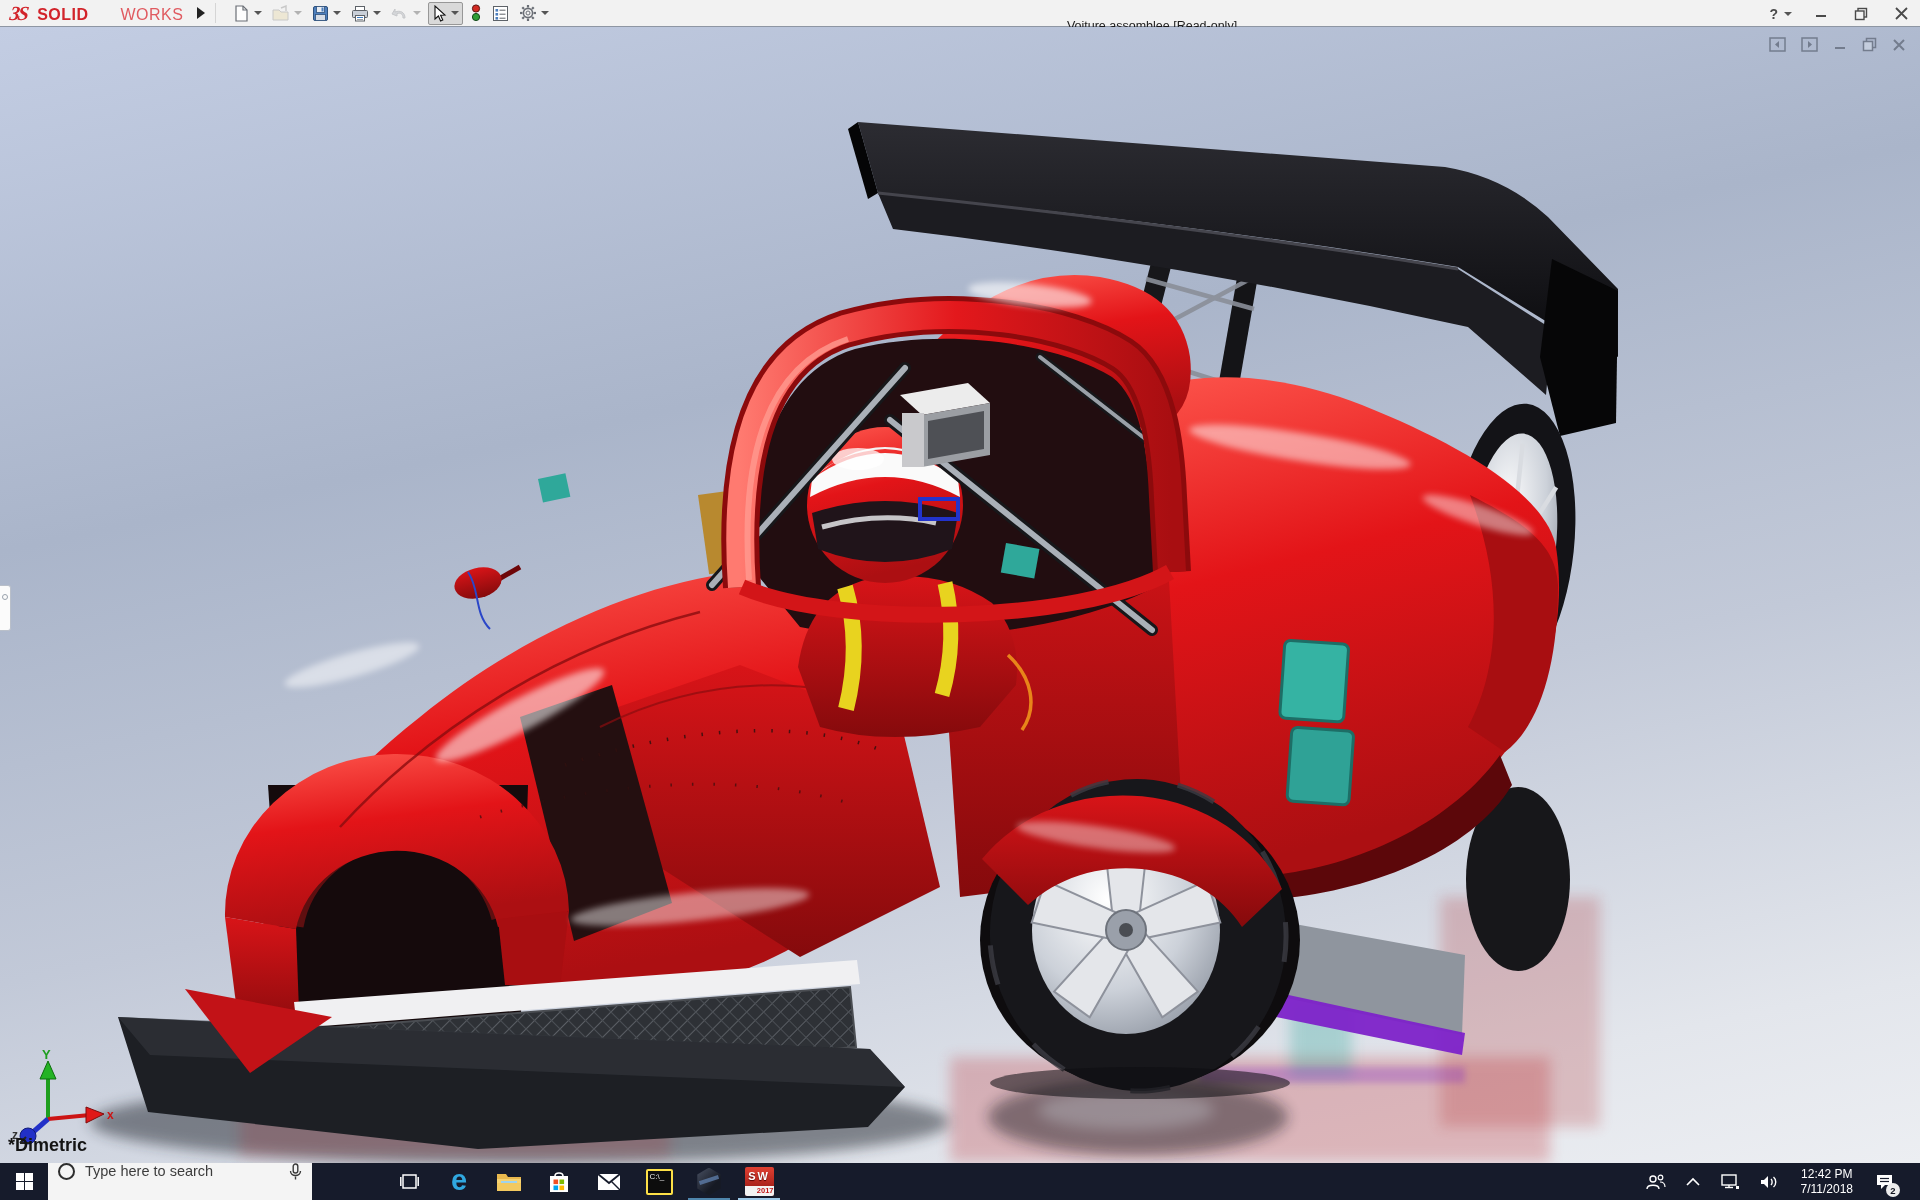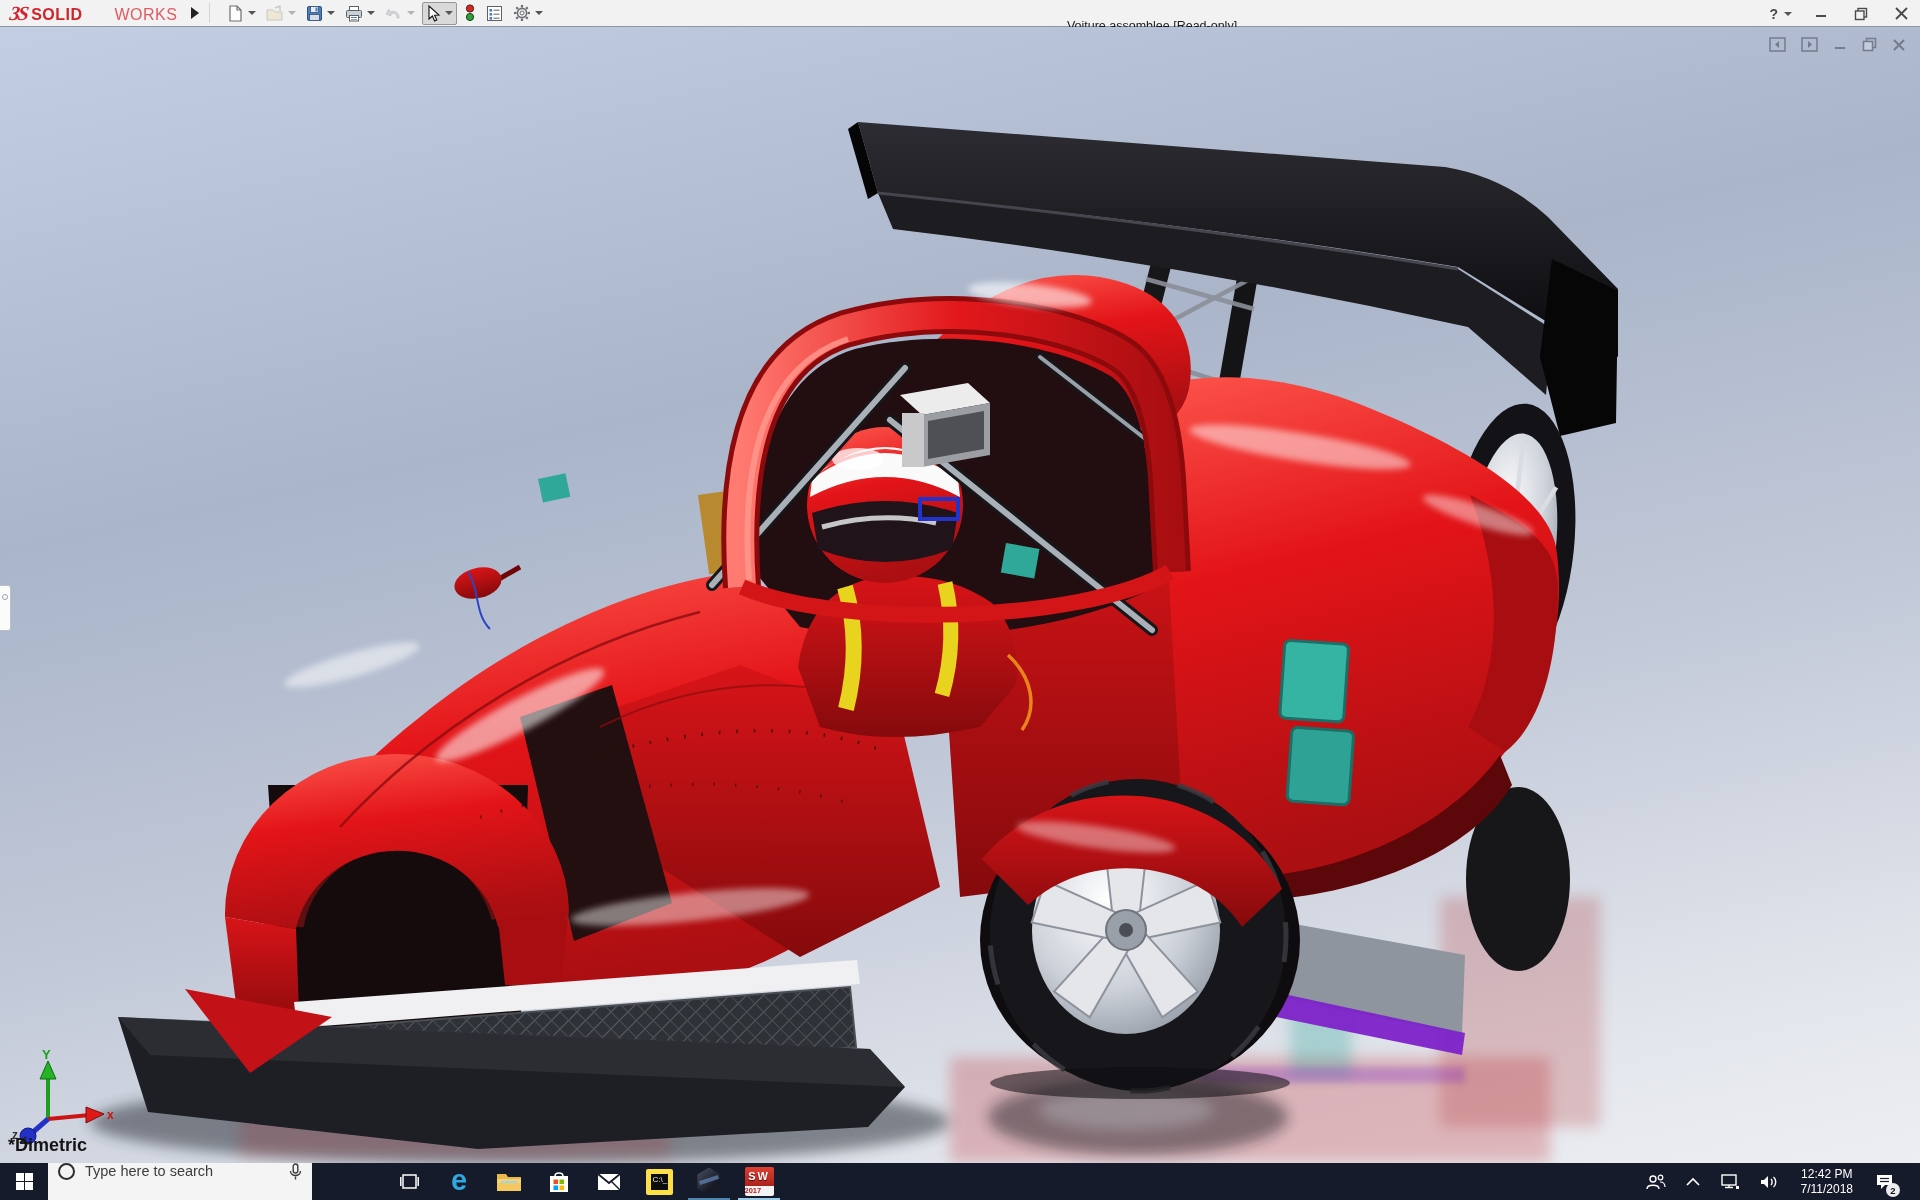--- a/index.html
+++ b/index.html
@@ -5,21 +5,21 @@
   html,body{margin:0;padding:0;background:#000;}
   *{box-sizing:border-box;font-family:"Liberation Sans",sans-serif;}
   #screen{position:relative;width:1920px;height:1200px;overflow:hidden;background:#c6cfdf;}
 
   
   #titlebar{position:absolute;left:0;top:0;width:1920px;height:27px;background:#f2f2f2;
             border-bottom:1px solid #8e96a3;display:flex;align-items:center;}
   .logo{display:flex;align-items:baseline;margin-left:10px;white-space:nowrap;}
   .logo .mark{font-family:"Liberation Serif",serif;font-style:italic;font-weight:bold;
               font-size:20px;color:#d2232a;letter-spacing:-2px;transform:skewX(-8deg);}
-  .logo .bold{font-size:16px;font-weight:bold;color:#d2232a;margin-left:4px;letter-spacing:.5px;}
+  .logo .bold{font-size:16px;font-weight:bold;color:#d2232a;margin-left:10px;letter-spacing:.5px;}
   .logo .light{font-size:16px;color:#e05a60;letter-spacing:.5px;margin-left:32px;}
   .flyout{width:0;height:0;border-left:8px solid #222;border-top:6px solid transparent;
           border-bottom:6px solid transparent;margin:0 10px 0 14px;}
   .tb-sep{width:1px;height:20px;background:#d5d5d5;margin-right:14px;}
   #qat{display:flex;align-items:center;gap:4px;}
   .tool{display:flex;align-items:center;gap:2px;padding:2px 3px;border-radius:2px;}
   .tool svg{display:block;}
   .tool.disabled{opacity:.4;}
   .tool.pressed{background:#d9d9d9;border:1px solid #979797;}
   .caret{width:0;height:0;border-left:4px solid transparent;border-right:4px solid transparent;
@@ -55,22 +55,22 @@
   .run-bar.active{background:#9cc9e8;}
   .edge-e{font-size:29px;font-weight:bold;color:#30a8e0;line-height:1;transform:translateY(-1px);}
   .hexagon{width:26px;height:28px;background:linear-gradient(135deg,#4a5264,#161a24 65%);
            clip-path:polygon(50% 0,95% 25%,95% 75%,50% 100%,5% 75%,5% 25%);position:relative;}
   .hexagon .sheen{position:absolute;left:3px;top:10px;width:20px;height:4px;background:#5d7ca8;
                   transform:rotate(-18deg);opacity:.8;}
   .sw-icon{width:29px;height:29px;border-radius:2px;overflow:hidden;background:linear-gradient(180deg,#e04032,#8e1410);
            display:flex;flex-direction:column;align-items:center;}
   .sw-icon .sw{font-size:11px;font-weight:bold;color:#fff;letter-spacing:2px;line-height:19px;text-shadow:0 1px 1px #500;}
   .sw-icon .yr{width:100%;background:#f3f3f3;color:#c01818;font-size:7.5px;font-weight:bold;
-               text-align:left;line-height:10px;}
-  .cmd-icon{width:27px;height:26px;background:#0d0d0d;border:5px solid #fde047;border-radius:2px;
+               text-align:right;line-height:10px;}
+  .cmd-icon{width:27px;height:26px;background:#0d0d0d;border:2px solid #fde047;border-radius:2px;
             font-family:"Liberation Mono",monospace;font-size:8px;color:#e8e8e8;padding:1px 2px;}
   #tray{margin-left:auto;display:flex;align-items:center;gap:8px;padding-right:20px;}
   .tray-item{display:flex;align-items:center;justify-content:center;padding:0 6px;height:37px;position:relative;}
   #clock{display:flex;flex-direction:column;justify-content:center;align-items:center;
          font-size:12px;line-height:15px;padding:0 8px;}
   .badge{position:absolute;right:0px;bottom:3px;width:14px;height:14px;border-radius:50%;
          background:#ececec;color:#10131d;font-size:9.5px;font-weight:bold;display:flex;
          align-items:center;justify-content:center;}
 </style>
 </head>

